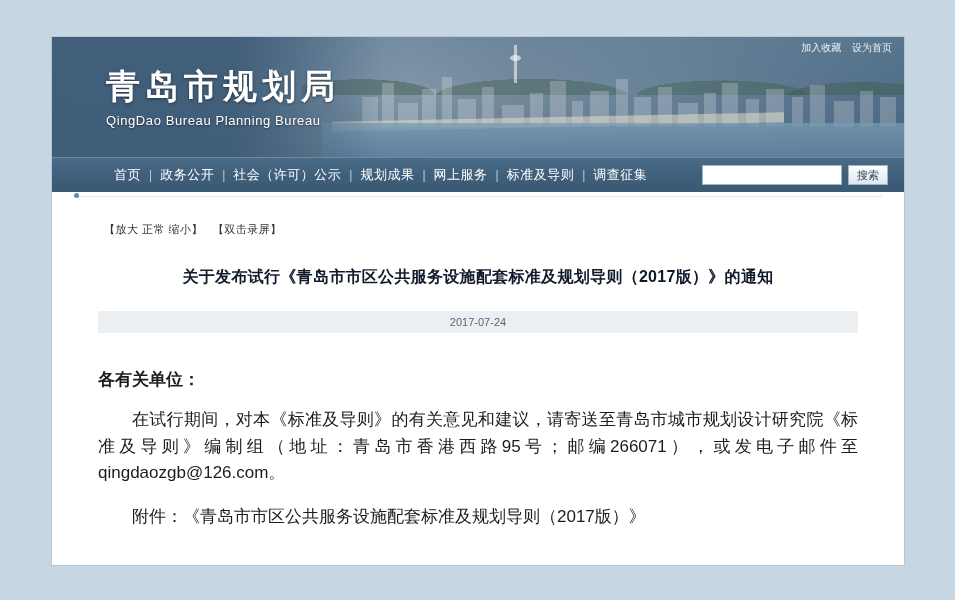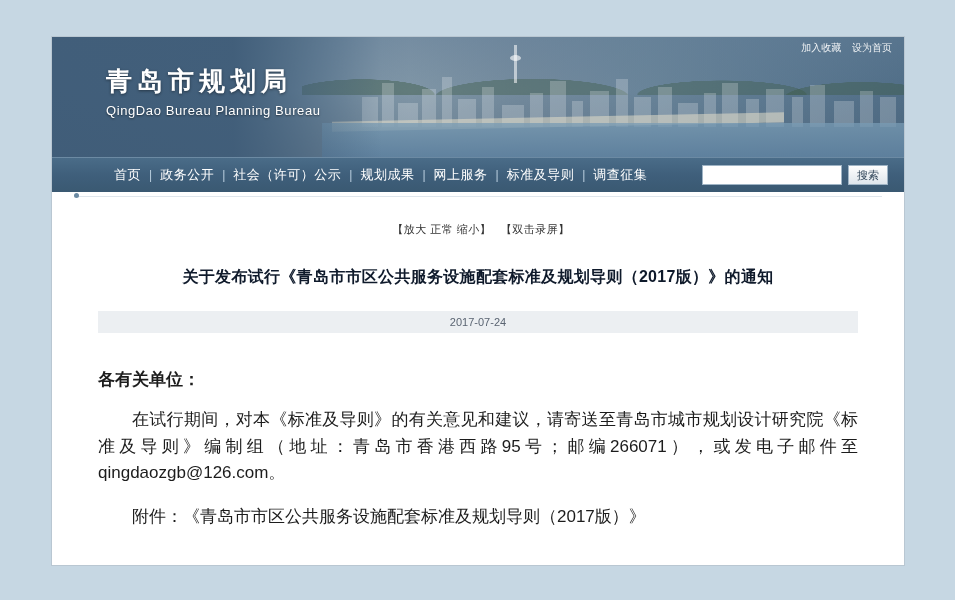--- a/index.html
+++ b/index.html
@@ -115,21 +115,21 @@
     height: 100%;
     background: linear-gradient(to right, rgba(63,92,120,0.93) 55%, rgba(63,92,120,0.0) 100%);
   }
   .banner-title {
     position: absolute;
     left: 54px;
     top: 28px;
     color: #ffffff;
   }
   .banner-title .cn {
-    font-size: 26px;
+    font-size: 34px;
     letter-spacing: 5px;
     font-weight: bold;
     text-shadow: 0 1px 3px rgba(0,0,0,0.45);
     line-height: 1.25;
   }
   .banner-title .en {
     font-size: 13px;
     letter-spacing: 0.6px;
     margin-top: 5px;
     text-shadow: 0 1px 2px rgba(0,0,0,0.5);
@@ -218,21 +218,21 @@
   .bullet-dot {
     position: absolute;
     left: 22px;
     top: 1px;
     width: 5px;
     height: 5px;
     background: #6b8aa3;
     border-radius: 50%;
   }
   .zoom-tools {
-    text-align: center;
+    text-align: left;
     font-size: 11px;
     color: #333333;
     margin-top: 16px;
     letter-spacing: 0.5px;
   }
   .zoom-tools .grp {
     margin-left: 6px;
   }
   .doc-title {
     text-align: center;

